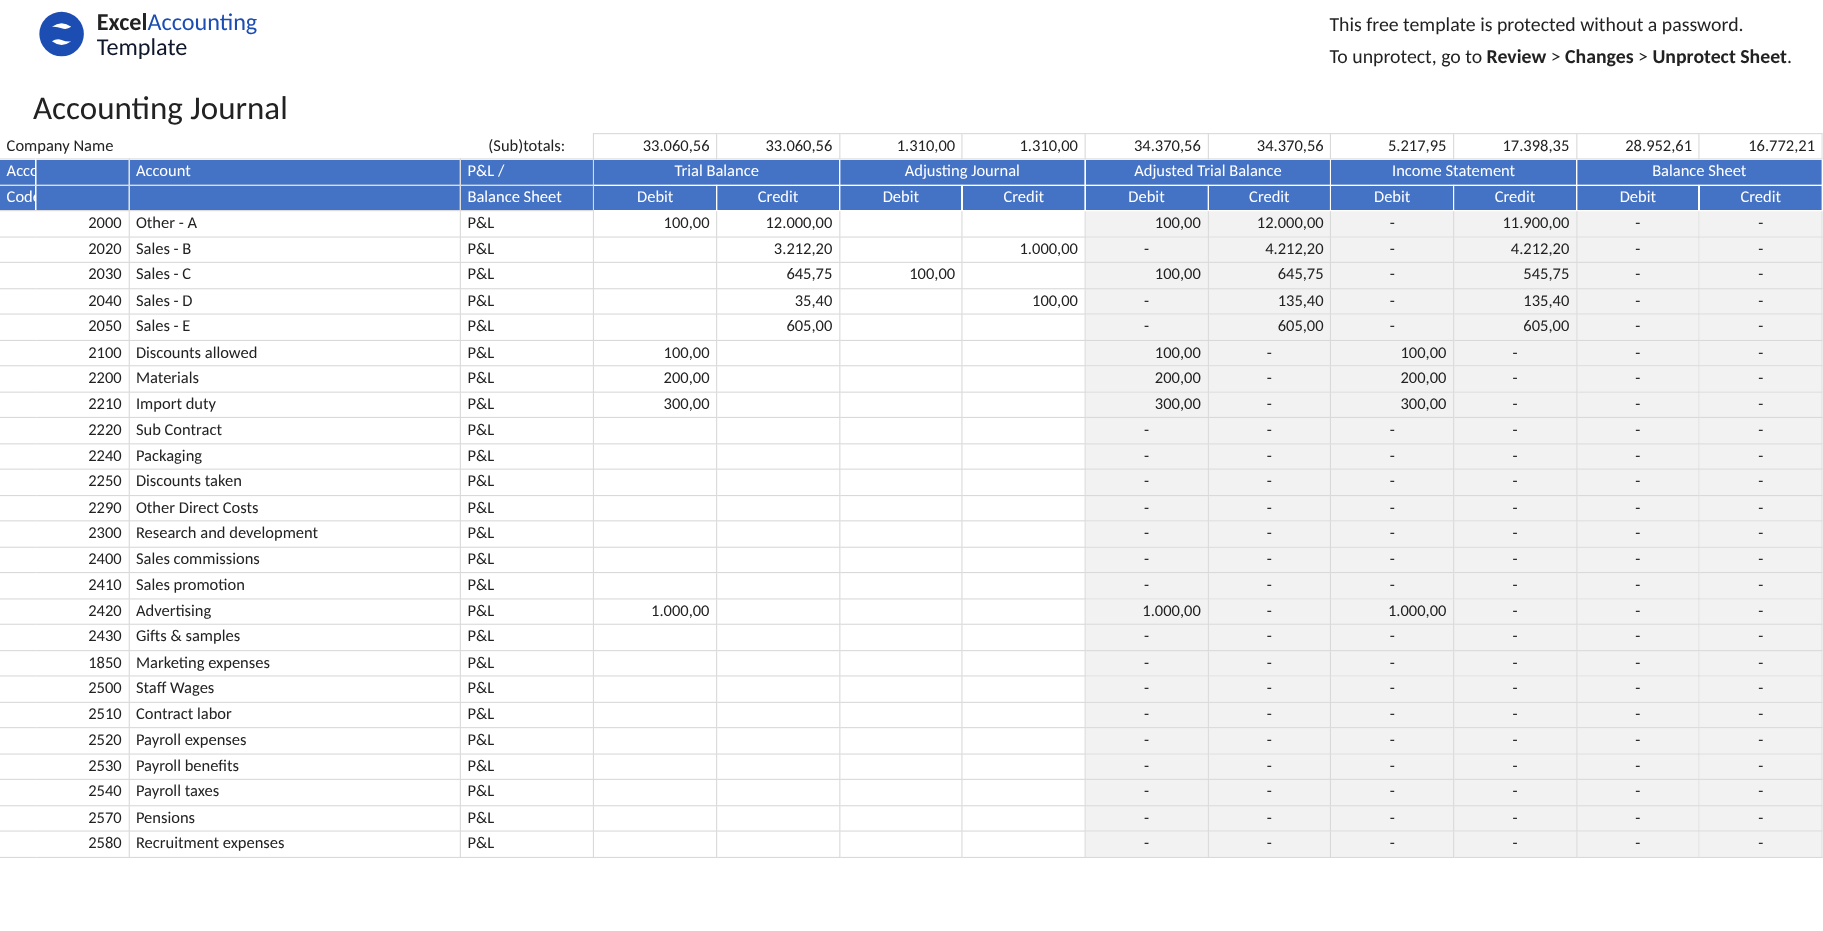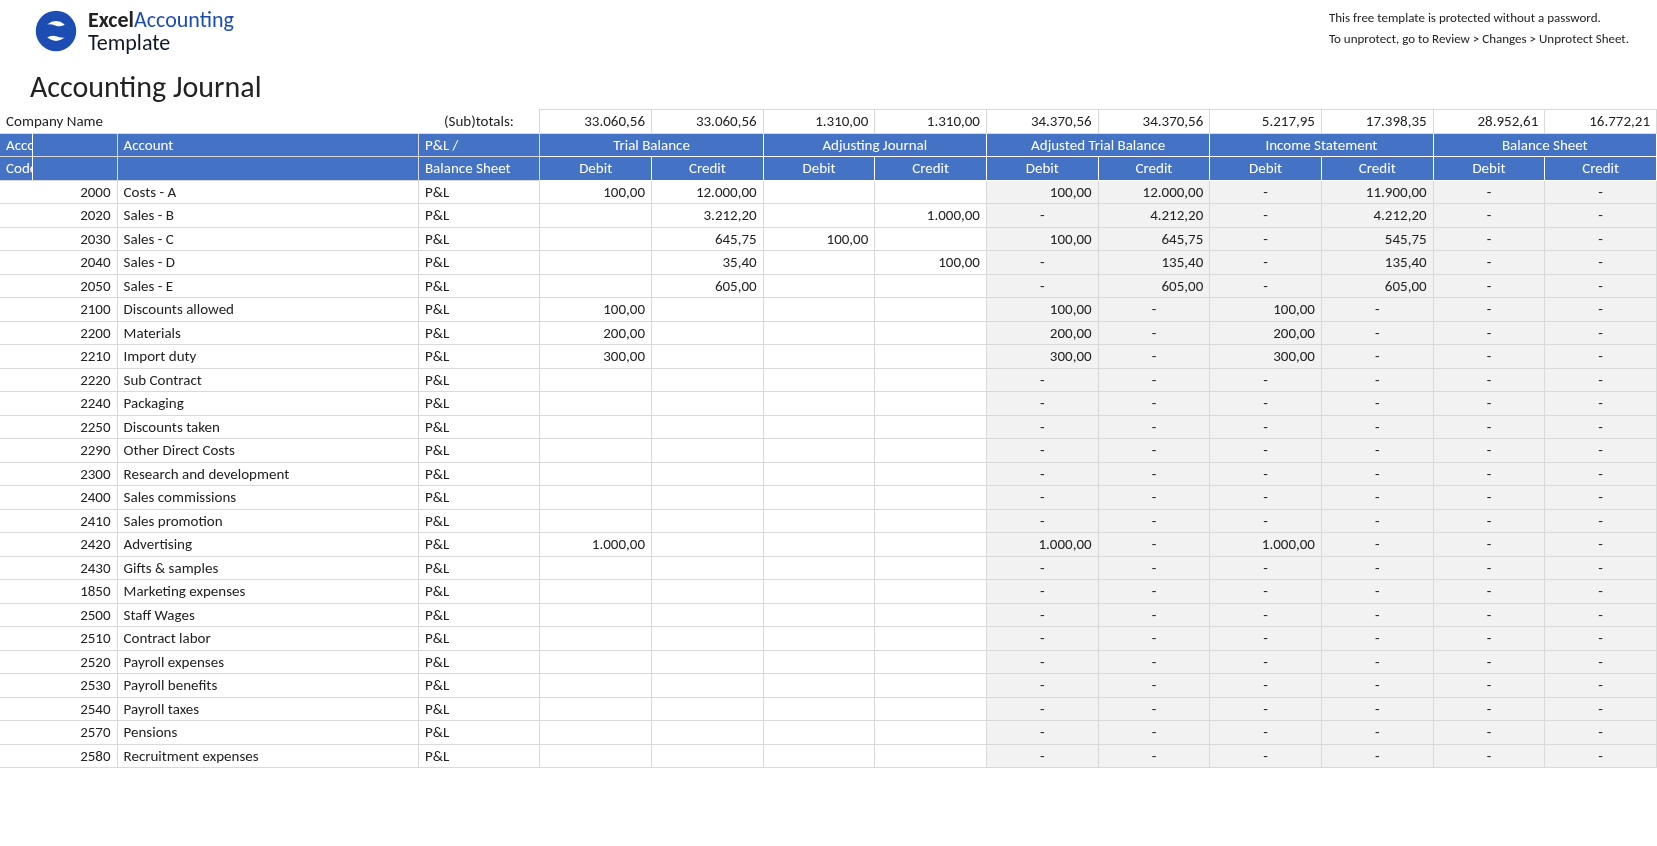--- a/index.html
+++ b/index.html
@@ -6,22 +6,22 @@
   body { font-family: "Segoe UI", Calibri, Arial, sans-serif; font-size: 15px; background: #fff; color: #222; }
   .container { width: 1657px; padding: 8px 0 0 0; }
   .top-bar { display: flex; justify-content: space-between; align-items: flex-start; padding: 0 28px 8px 34px; }
   .logo-block { display: flex; align-items: center; gap: 10px; justify-content: space-between; }
   .logo-icon { width: 44px; height: 44px; }
   .logo-text { line-height: 1.05; }
   .logo-line1 { font-size: 22px; font-weight: 400; color: #222; }
   .logo-line1 .blue { color: #1b4db3; font-weight: 400; }
   .logo-line1 .bold { font-weight: 600; }
   .logo-line2 { font-size: 22px; font-weight: 400; color: #0f172a; }
-  .notice { font-size: 13px; text-align: left; color: #222; line-height: 1.6; }
-  .notice b { font-weight: 400; }
+  .notice { font-size: 18px; text-align: left; color: #222; line-height: 1.6; }
+  .notice b { font-weight: 700; }
   .page-title { font-size: 30px; font-weight: 400; color: #222; padding: 6px 0 4px 30px; }
   table { border-collapse: collapse; width: 100%; table-layout: fixed; }
   td, th { border: 1px solid #d9d9d9; height: 23.5px; padding: 0 6px; font-size: 15px; font-weight: 400; vertical-align: middle; overflow: hidden; white-space: nowrap; }
   .no-left { border-left: none; }
   .nob { border: none; }
   .r { text-align: right; }
   .c { text-align: center; }
   .hdr { background: #4472c4; color: #fff; border-color: #fff; }
   .hdr-side { background: #4472c4; color: #fff; }
   .shade { background: #f2f2f2; }
@@ -117,21 +117,21 @@
         <td class="hdr c">Credit</td>
         <td class="hdr c">Debit</td>
         <td class="hdr c">Credit</td>
         <td class="hdr c">Debit</td>
         <td class="hdr c">Credit</td>
         <td class="hdr c">Debit</td>
         <td class="hdr c">Credit</td>
       </tr>
     <tr>
           <td class="no-left r" colspan="2">2000</td>
-          <td>Costs - A</td>
+          <td>Other - A</td>
           <td>P&amp;L</td>
           <td class="r">100,00</td>
           <td class="r">12.000,00</td>
           <td class="r"></td>
           <td class="r"></td>
           <td class="shade r">100,00</td>
           <td class="shade r">12.000,00</td>
           <td class="shade c">-</td>
           <td class="shade r">11.900,00</td>
           <td class="shade c">-</td>

